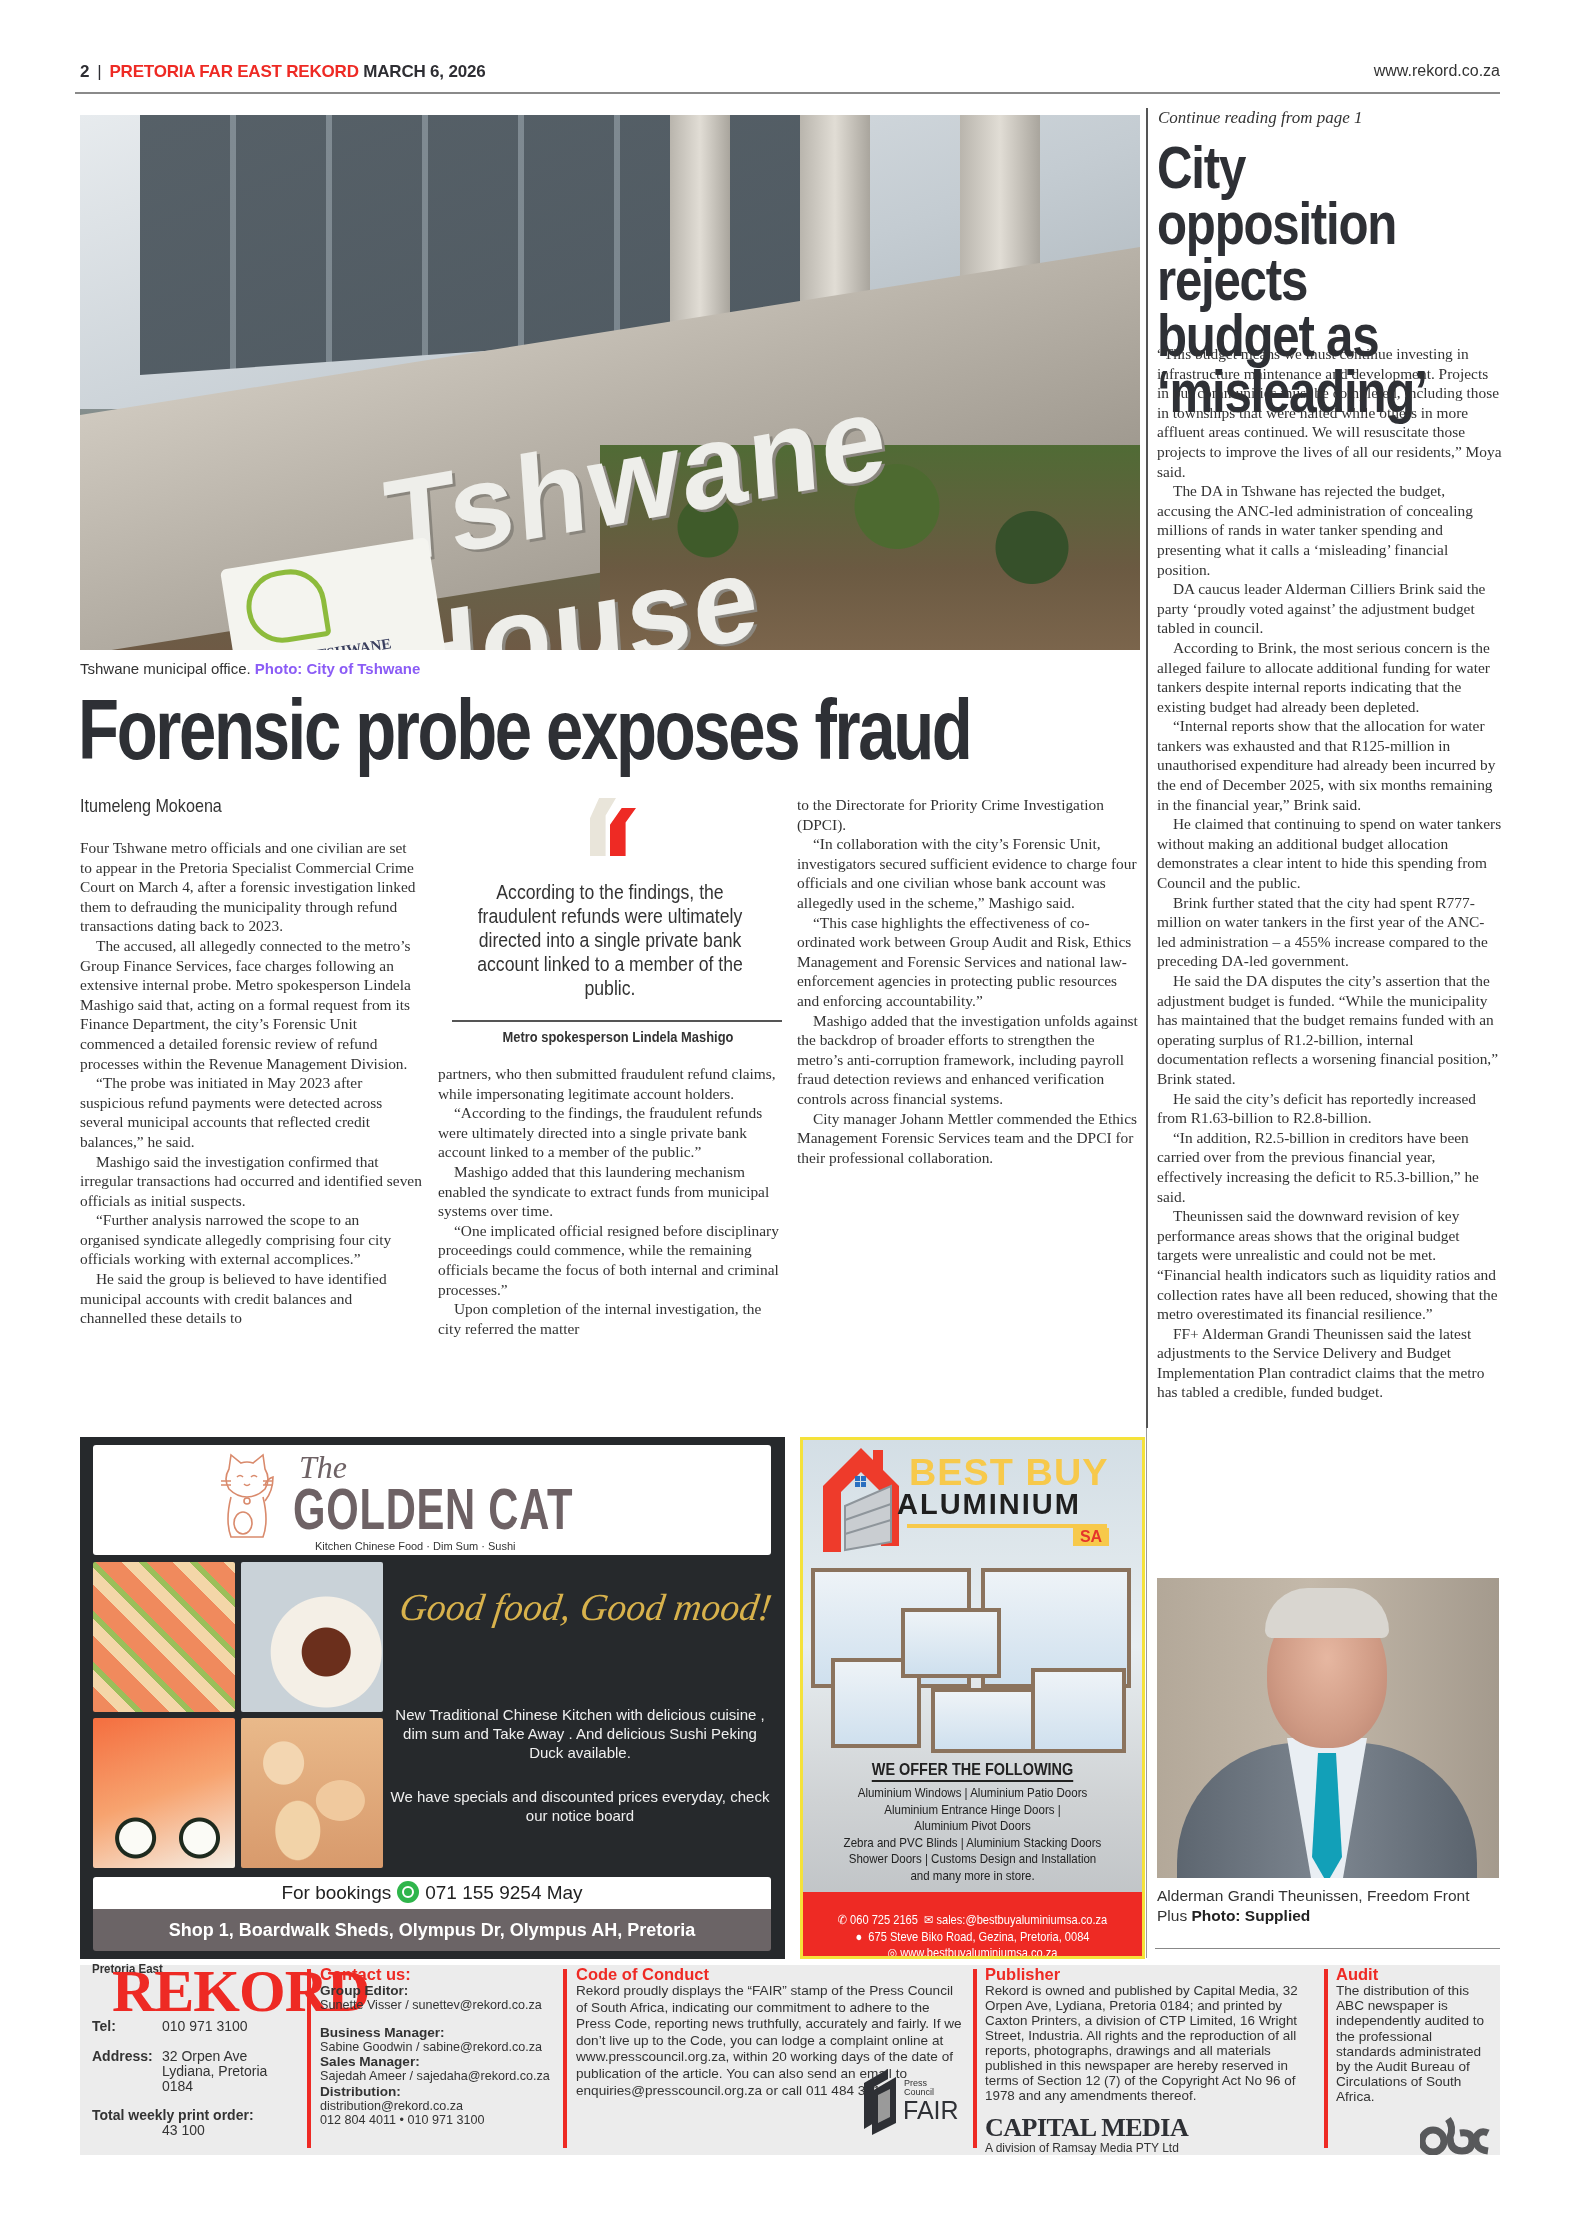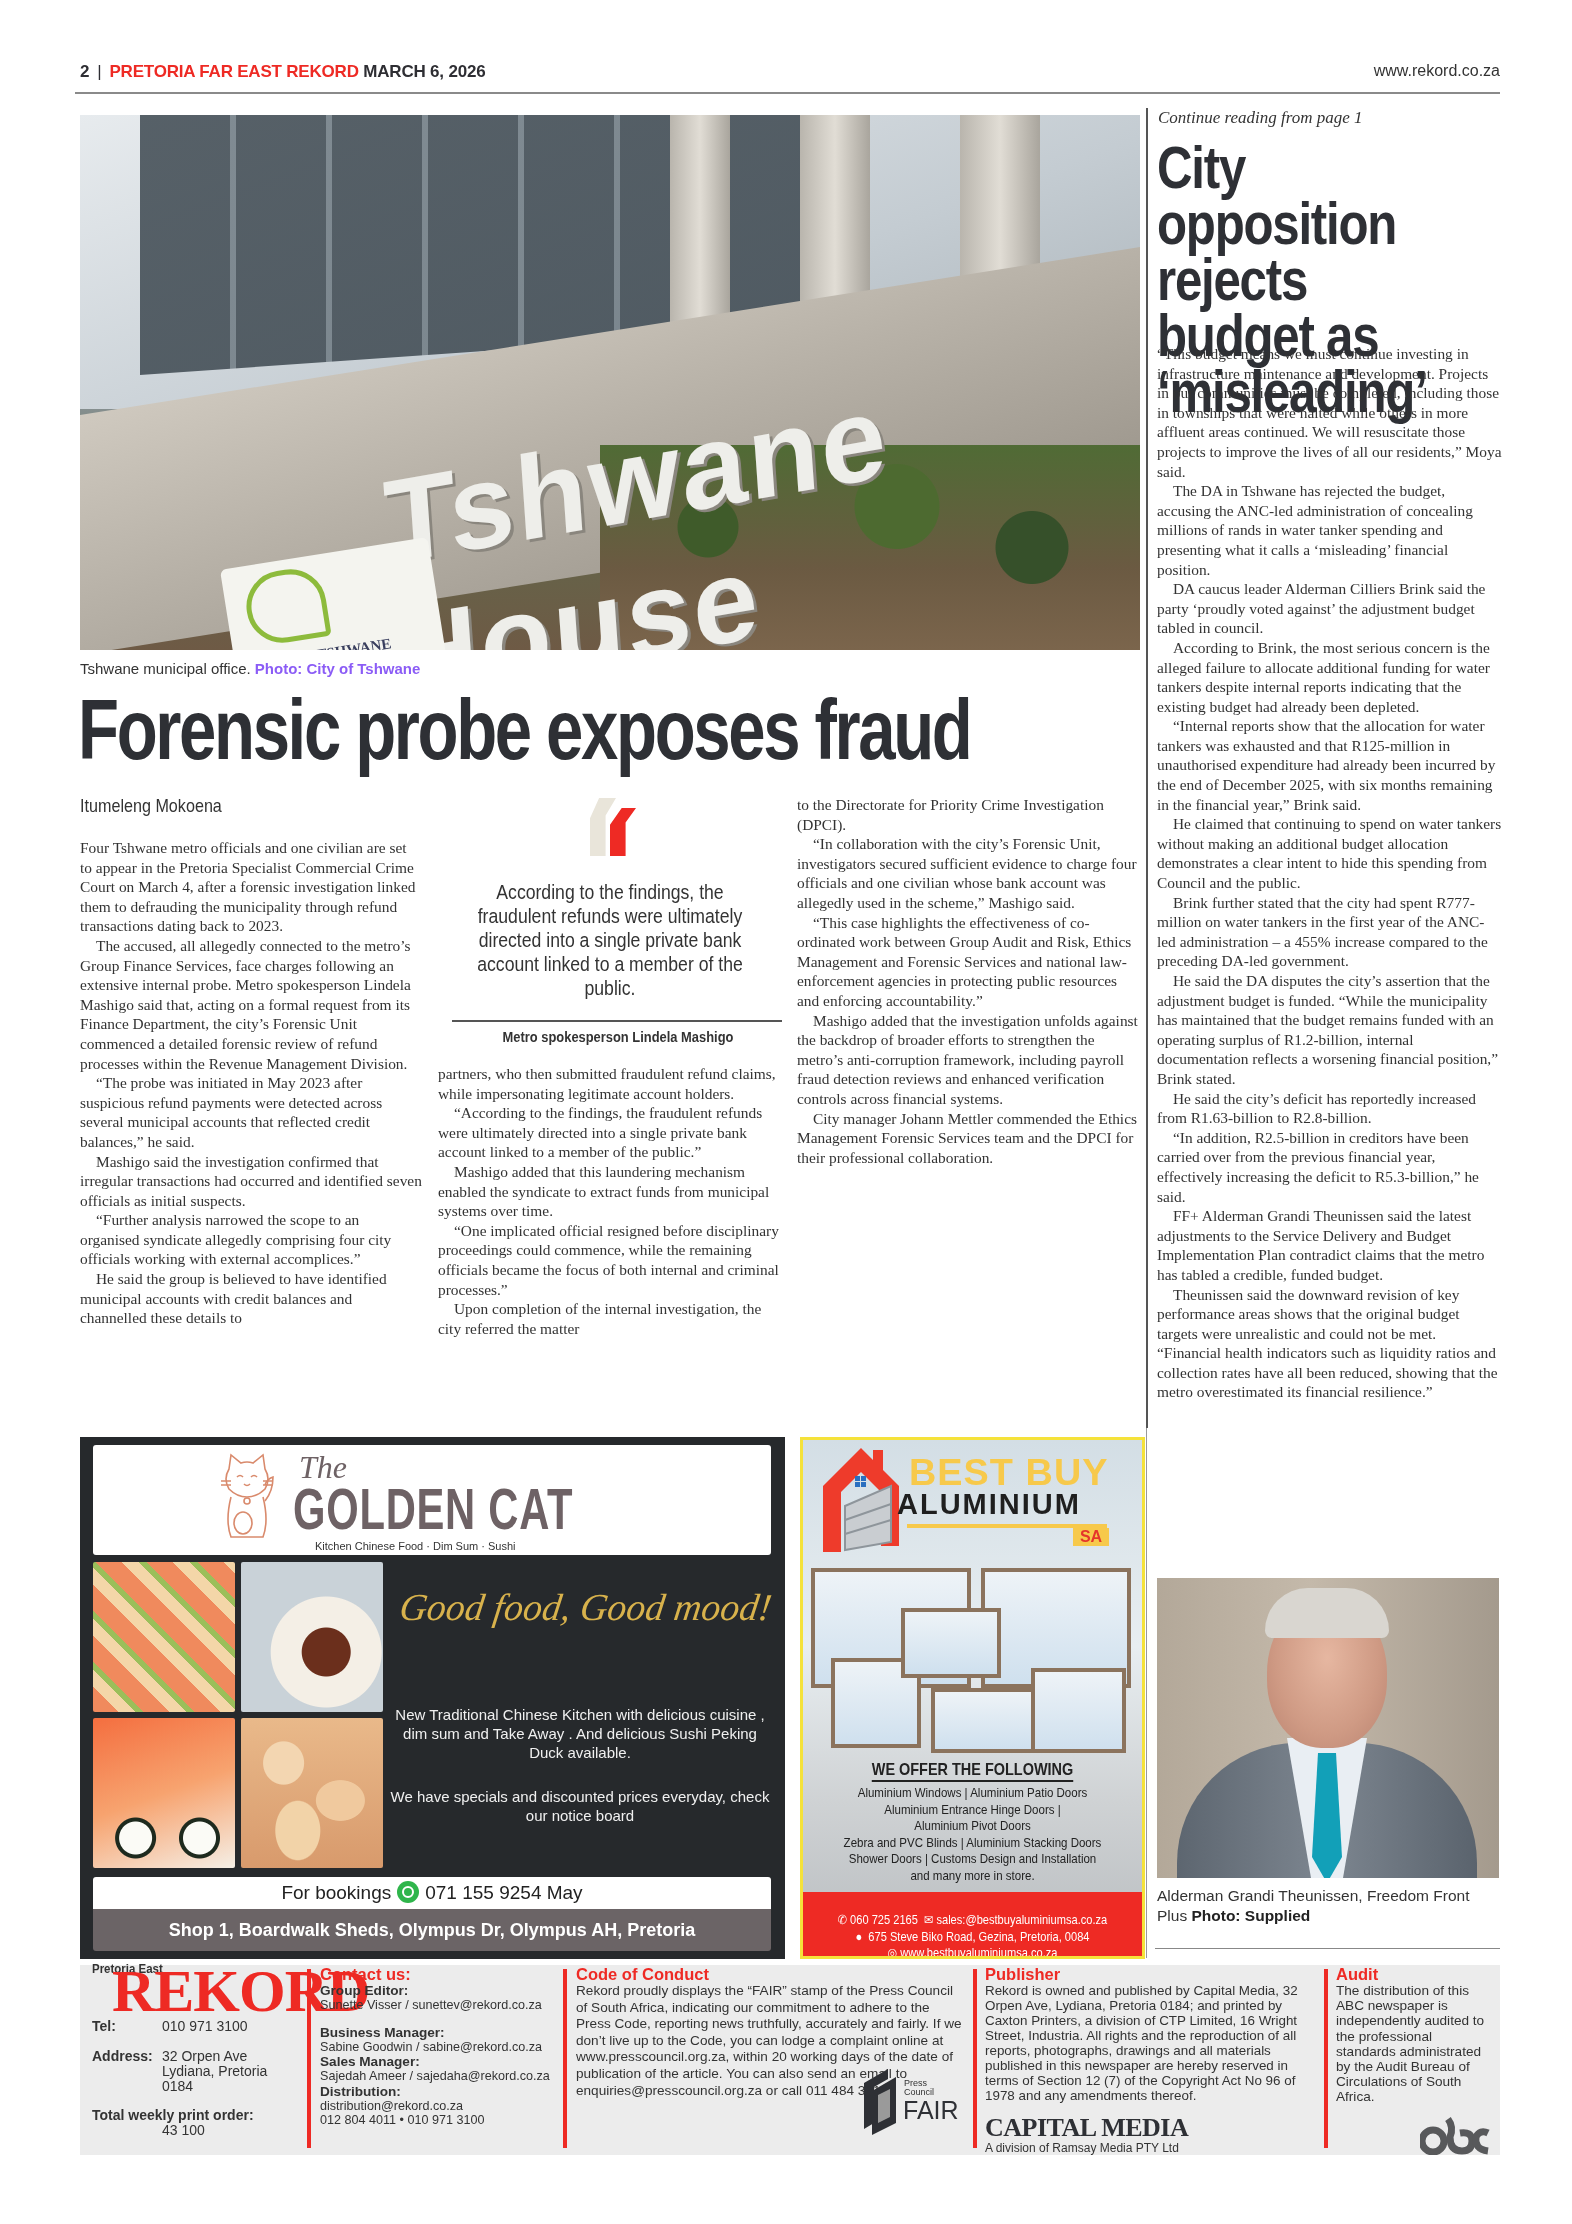--- a/index.html
+++ b/index.html
@@ -213,22 +213,22 @@
   <p class="first">“This budget means we must continue investing in infrastructure maintenance and development. Projects in our communities must be completed, including those in townships that were halted while others in more affluent areas continued. We will resuscitate those projects to improve the lives of all our residents,” Moya said.</p>
   <p>The DA in Tshwane has rejected the budget, accusing the ANC-led administration of concealing millions of rands in water tanker spending and presenting what it calls a ‘misleading’ financial position.</p>
   <p>DA caucus leader Alderman Cilliers Brink said the party ‘proudly voted against’ the adjustment budget tabled in council.</p>
   <p>According to Brink, the most serious concern is the alleged failure to allocate additional funding for water tankers despite internal reports indicating that the existing budget had already been depleted.</p>
   <p>“Internal reports show that the allocation for water tankers was exhausted and that R125-million in unauthorised expenditure had already been incurred by the end of December 2025, with six months remaining in the financial year,” Brink said.</p>
   <p>He claimed that continuing to spend on water tankers without making an additional budget allocation demonstrates a clear intent to hide this spending from Council and the public.</p>
   <p>Brink further stated that the city had spent R777-million on water tankers in the first year of the ANC-led administration – a 455% increase compared to the preceding DA-led government.</p>
   <p>He said the DA disputes the city’s assertion that the adjustment budget is funded. “While the municipality has maintained that the budget remains funded with an operating surplus of R1.2-billion, internal documentation reflects a worsening financial position,” Brink stated.</p>
   <p>He said the city’s deficit has reportedly increased from R1.63-billion to R2.8-billion.</p>
   <p>“In addition, R2.5-billion in creditors have been carried over from the previous financial year, effectively increasing the deficit to R5.3-billion,” he said.</p>
+  <p>Theunissen said the downward revision of key performance areas shows that the original budget targets were unrealistic and could not be met. “Financial health indicators such as liquidity ratios and collection rates have all been reduced, showing that the metro overestimated its financial resilience.”</p>
   <p>FF+ Alderman Grandi Theunissen said the latest adjustments to the Service Delivery and Budget Implementation Plan contradict claims that the metro has tabled a credible, funded budget.</p>
-  <p>Theunissen said the downward revision of key performance areas shows that the original budget targets were unrealistic and could not be met. “Financial health indicators such as liquidity ratios and collection rates have all been reduced, showing that the metro overestimated its financial resilience.”</p>
 </div>
 
 <div class="person-photo">
   <div class="suit"></div>
   <div class="shirt"></div>
   <div class="tie"></div>
   <div class="head"></div>
   <div class="hair"></div>
 </div>
 <div class="person-caption">

